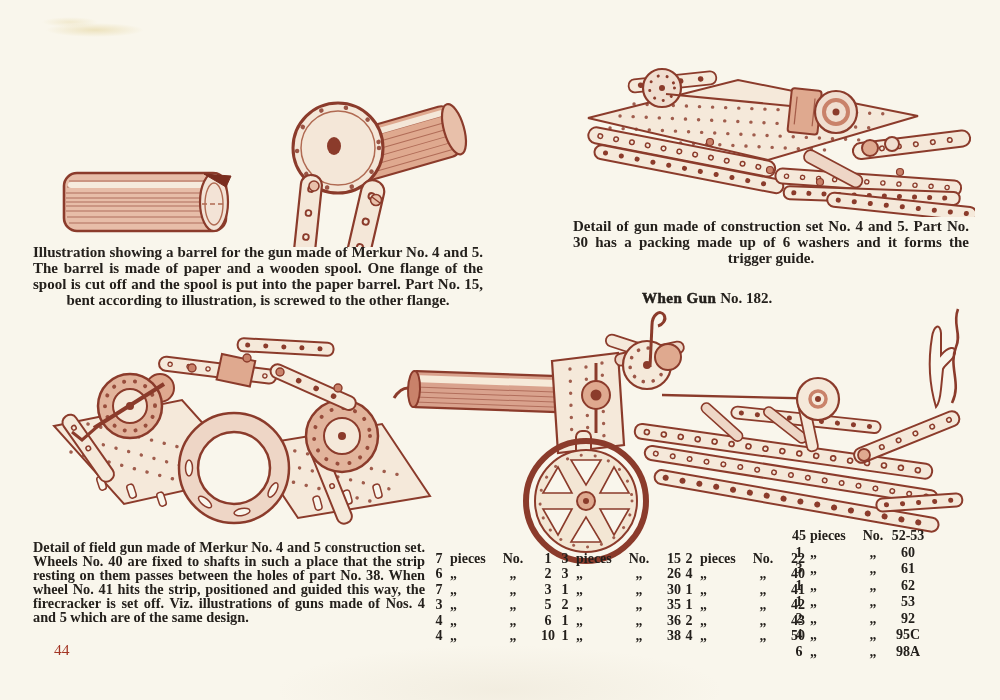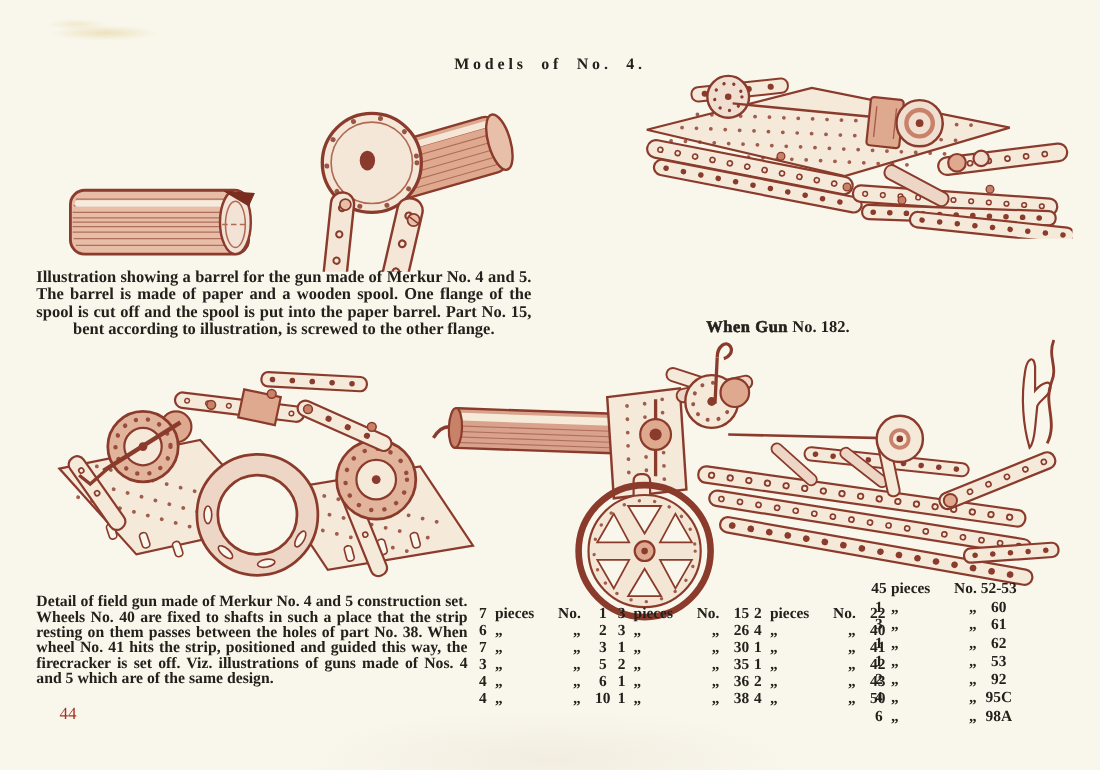--- a/index.html
+++ b/index.html
@@ -23,40 +23,39 @@
     font-weight:700;font-size:14.5px;letter-spacing:3.5px;word-spacing:6px}
   .fg-label{position:absolute;left:642px;top:290px;font-weight:700;font-size:15px}
   .fg-bold{-webkit-text-stroke:.5px #24201c;letter-spacing:.5px}
   .pagenum{position:absolute;left:54px;top:641px;font-weight:400;font-size:15.5px;color:#a33524}
   .pcol{position:absolute;font-weight:700;font-size:14px;line-height:15.4px}
   .pcol.tall{line-height:16.5px}
   .parts-row{display:flex}
   .pc{display:block}
   .pc0{width:22px;text-align:center}
   .pc1{width:48px;text-align:left}
-  .pc2{width:30px;text-align:right}
+  .pc2{width:30px;text-align:center}
   .pc3{width:40px;text-align:center}
   .col1{left:428px;top:551px}
   .col2{left:554px;top:551px}
   .col3{left:678px;top:551px}
   .col4{left:788px;top:528px}
   .fig{position:absolute}
   .figA{left:56px;top:167px}
   .figB{left:276px;top:82px}
   .figC{left:570px;top:52px}
   .figD{left:42px;top:328px}
   .figE{left:400px;top:303px}
   svg{display:block}
 </style>
 </head>
 <body>
 
 <div class="page">
 
-  <div class="heading">Models of No. 4.</div>
 
 
   <div class="fig figA">
     <svg width="190" height="74" viewBox="0 0 190 74">
       <rect x="8" y="6" width="162" height="58" rx="13" fill="#e7bda8" stroke="#8b3b2b" stroke-width="2.6"></rect>
       <g stroke="#8b3b2b" stroke-width="1.1" opacity=".6">
         <line x1="13" y1="14" x2="160" y2="14"></line>
           <line x1="11" y1="20" x2="158" y2="20"></line>
         <line x1="10" y1="26" x2="156" y2="26"></line>
           <line x1="10" y1="31" x2="154" y2="31"></line>
@@ -168,20 +167,21 @@
       </g>
       <g fill="#c9826a" stroke="#8b3b2b" stroke-width="1.2">
         <circle cx="140" cy="90" r="3.5"></circle>
           <circle cx="200" cy="118" r="3.5"></circle>
         <circle cx="250" cy="130" r="3.5"></circle>
           <circle cx="330" cy="120" r="3.5"></circle>
       </g>
     </svg>
   </div>
 
+  <div class="txt just blk3">Detail of gun made of construction set No. 4 and 5. Part No. 30 has a packing made up of 6 washers and it forms the trigger guide.</div>
 
   <div class="txt just blk2">Illustration showing a barrel for the gun made of Merkur No. 4 and 5. The barrel is made of paper and a wooden spool. One flange of the spool is cut off and the spool is put into the paper barrel. Part No. 15, bent according to illustration, is screwed to the other flange.</div>
 
   <div class="fg-label"><span class="fg-bold">When Gun</span><span> No. 182.</span></div>
 
   <div class="fig figD">
     <svg width="395" height="210" viewBox="0 0 395 210">
       <polygon points="12,98 140,72 208,148 82,176" fill="#f5e9da" stroke="#8b3b2b" stroke-width="2"></polygon>
       <g stroke="#8b3b2b" stroke-width="3.4" stroke-dasharray="0.1 13" stroke-linecap="round" opacity=".8">
         <line x1="46" y1="96" x2="180" y2="130"></line>

